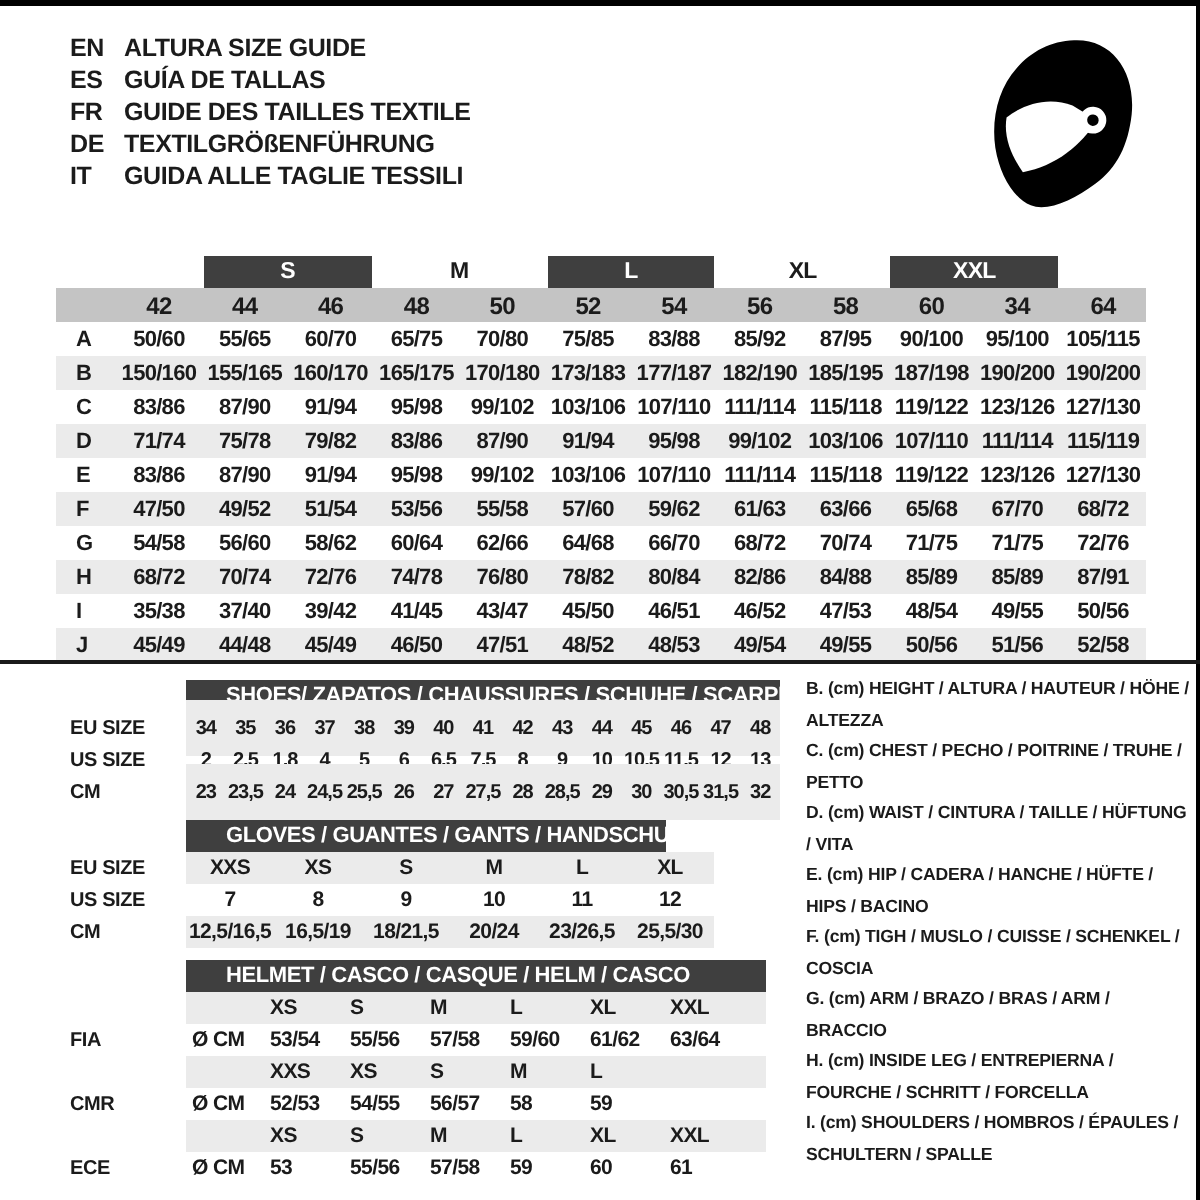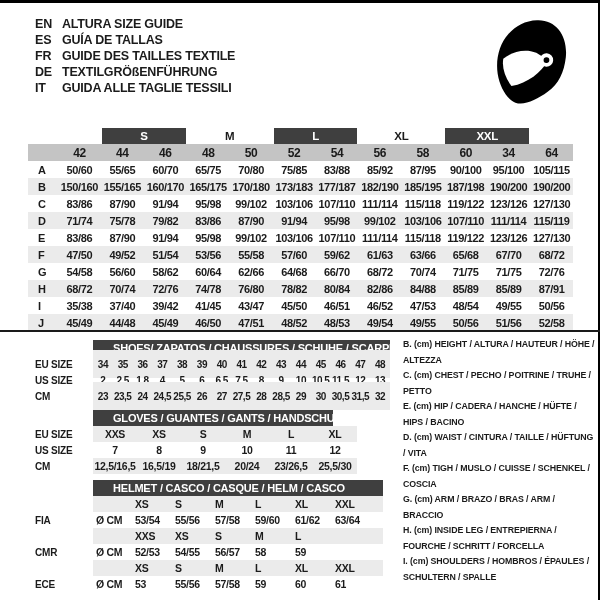--- a/index.html
+++ b/index.html
@@ -449,21 +449,21 @@
               <span class="hm-cell">61</span>
             </span>
           </div>
         </div>
     </div>
   </div>
 
   <ul class="legend">
       <li class="legend-item">B. (cm) HEIGHT / ALTURA / HAUTEUR / HÖHE / ALTEZZA</li>
       <li class="legend-item">C. (cm) CHEST / PECHO / POITRINE / TRUHE / PETTO</li>
+      <li class="legend-item">D. (cm) WAIST / CINTURA / TAILLE / HÜFTUNG / VITA</li>
       <li class="legend-item">E. (cm) HIP / CADERA / HANCHE / HÜFTE / HIPS / BACINO</li>
-      <li class="legend-item">D. (cm) WAIST / CINTURA / TAILLE / HÜFTUNG / VITA</li>
       <li class="legend-item">F. (cm) TIGH / MUSLO / CUISSE / SCHENKEL / COSCIA</li>
       <li class="legend-item">G. (cm) ARM / BRAZO / BRAS / ARM / BRACCIO</li>
       <li class="legend-item">H. (cm) INSIDE LEG / ENTREPIERNA / FOURCHE / SCHRITT / FORCELLA</li>
       <li class="legend-item">I. (cm) SHOULDERS / HOMBROS / ÉPAULES / SCHULTERN / SPALLE</li>
     </ul>
 
 </div>
 
 </body></html>

